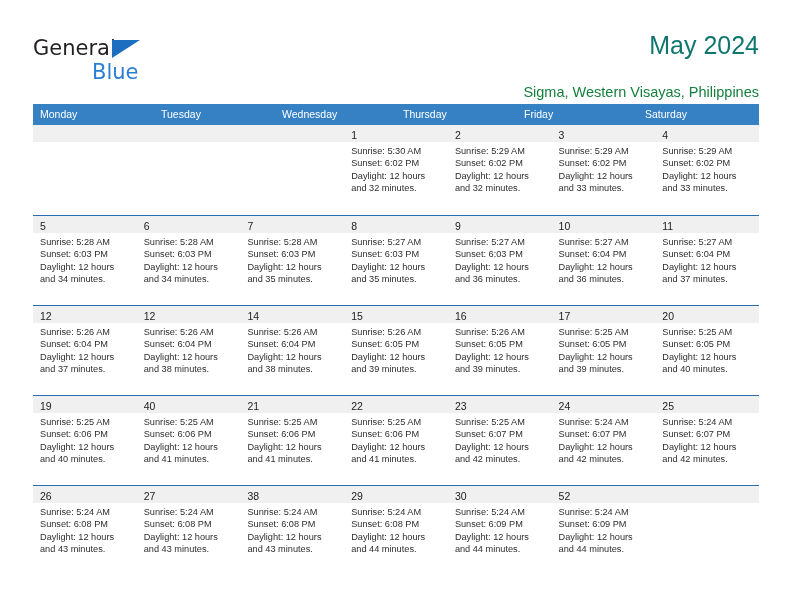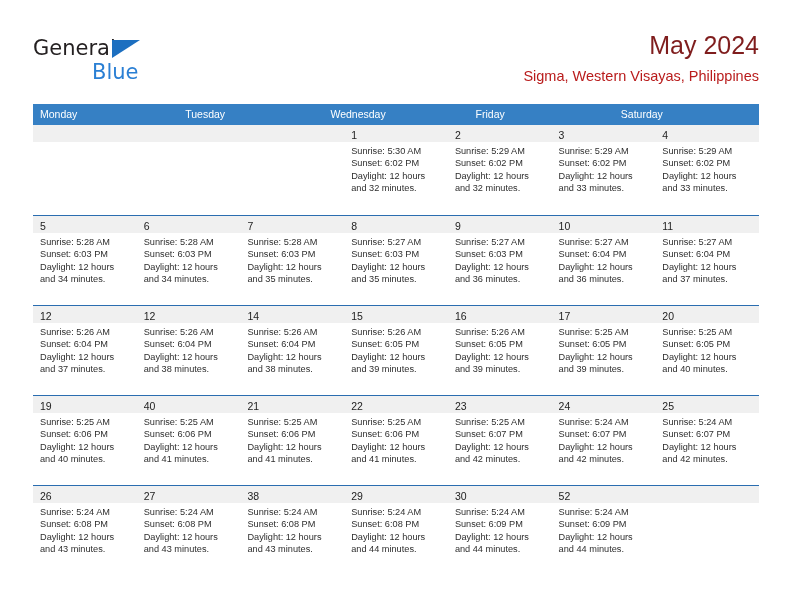--- a/index.html
+++ b/index.html
@@ -65,29 +65,29 @@
     font-weight: 400;
   }
   .title-block {
     position: absolute;
     right: 0;
     top: 0;
     text-align: right;
   }
   .cal-title {
     font-size: 25px;
-    color: #7f1d1d;
+    color: #0f766e;
     line-height: 30px;
     white-space: nowrap;
   }
   .cal-subtitle {
     font-size: 14.5px;
-    color: #b91c1c;
+    color: #15803d;
     line-height: 22px;
-    margin-top: 5px;
+    margin-top: 21px;
     white-space: nowrap;
   }
 
   
   .calendar {
     position: absolute;
     left: 33px;
     top: 104px;
     width: 726px;
   }
@@ -165,20 +165,21 @@
     </div>
 
   </div>
 
   <div class="calendar">
 
     <div class="weekday-row">
       <div class="weekday">Monday</div>
       <div class="weekday">Tuesday</div>
       <div class="weekday">Wednesday</div>
+      <div class="weekday">Thursday</div>
       <div class="weekday">Friday</div>
       <div class="weekday">Saturday</div>
     </div>
 
     <div id="weeks-container">
         <div class="week-row">
           <div class="day-cell empty">
             <div class="day-number-bar"><span class="day-number"></span></div>
           </div>
           <div class="day-cell empty">

